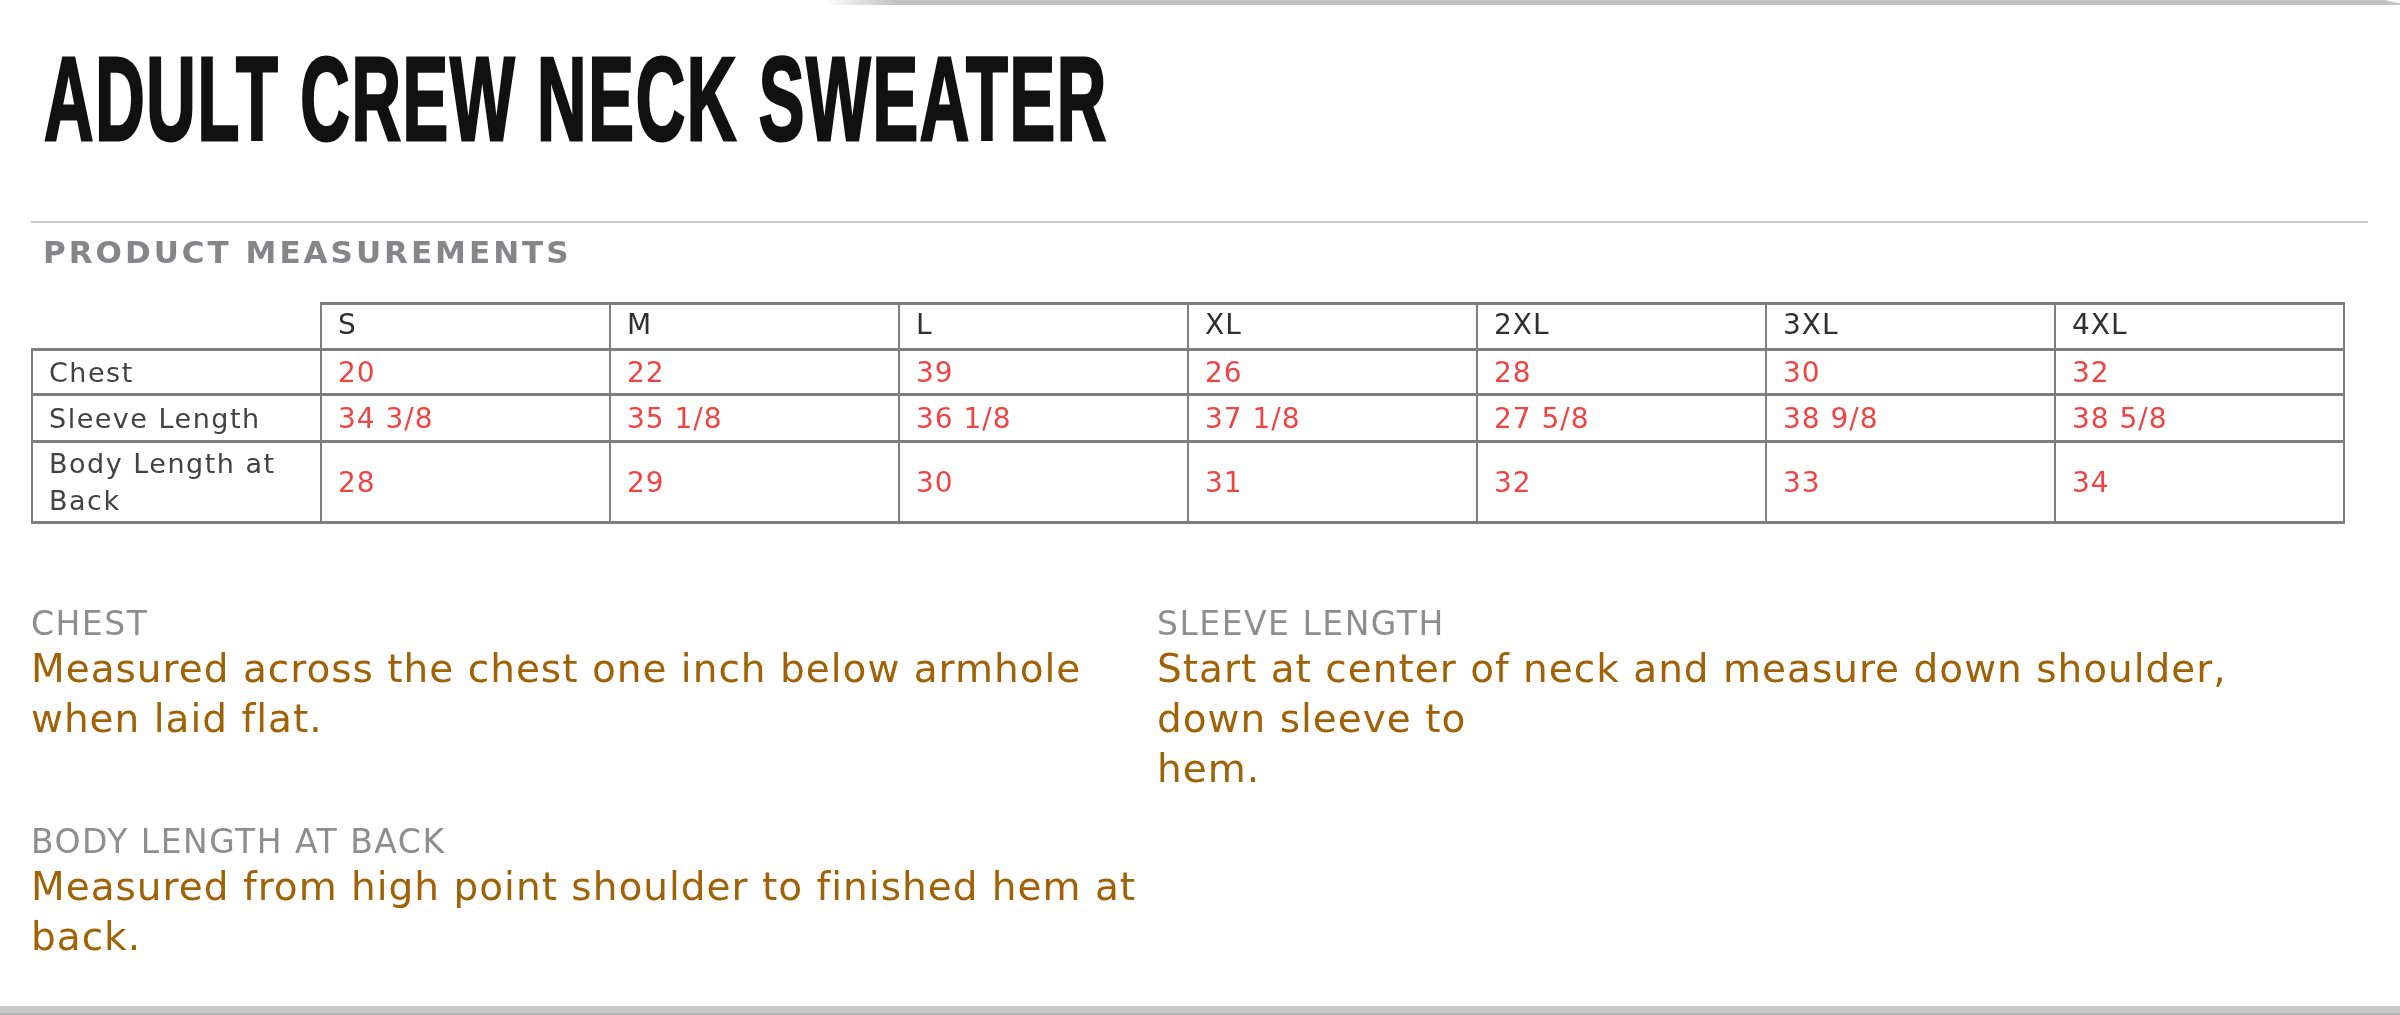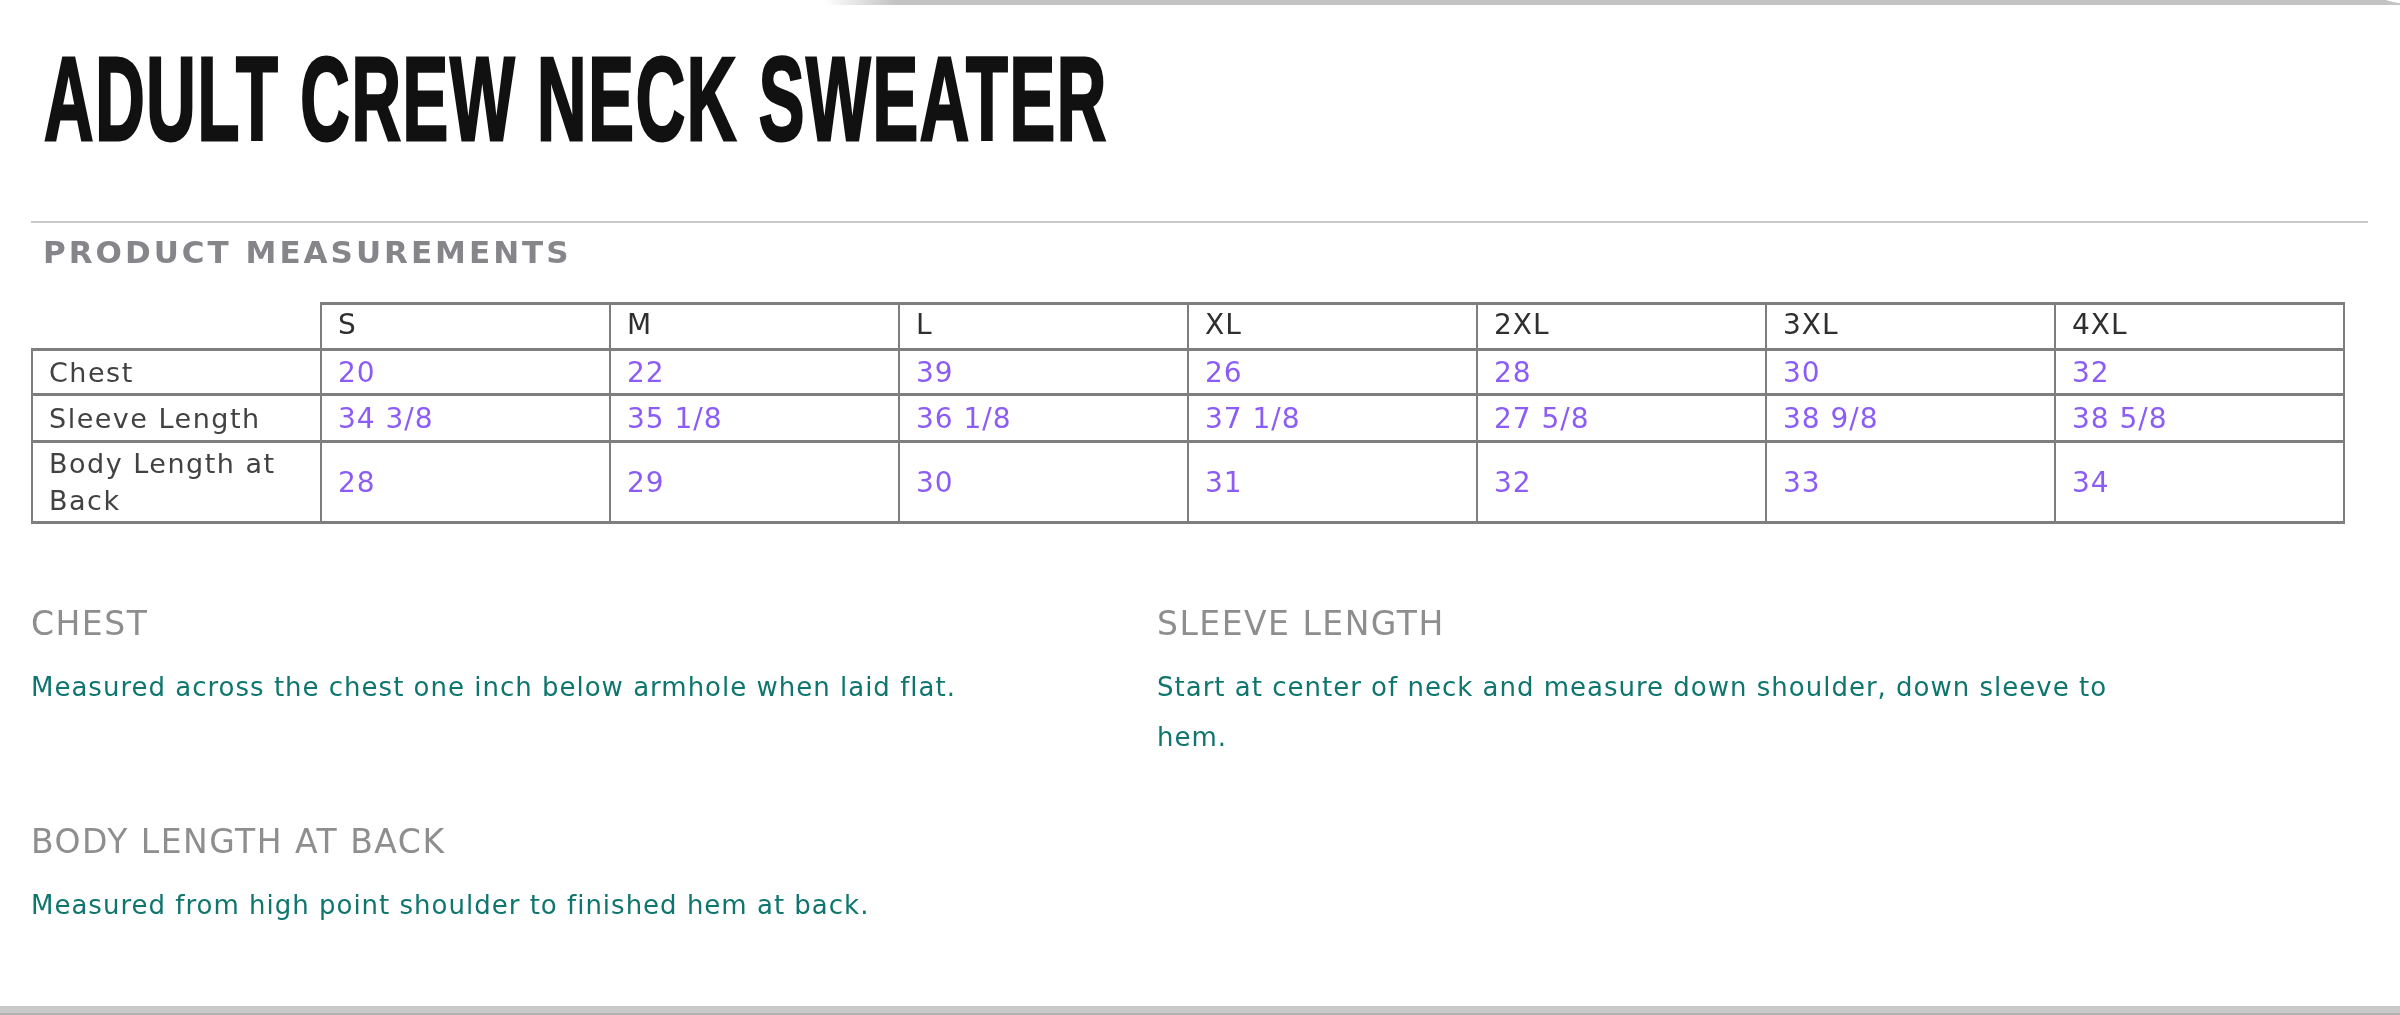--- a/index.html
+++ b/index.html
@@ -28,33 +28,33 @@
   .size-table { position: absolute; left: 31px; top: 302px;
     border-collapse: collapse; table-layout: fixed; width: 2313px; }
   .size-table col { width: 289px; }
   .size-table th, .size-table td { border: 2px solid #7e7e7e;
     border-top-width: 3px; border-bottom-width: 3px; }
   .size-table th { font-weight: normal; font-size: 28px; color: #2f2f2f;
     text-align: left; vertical-align: bottom; padding: 0 6px 7px 16px; letter-spacing: 1px; }
   .size-table th.blank { border: none; }
   .size-table td.rowlabel { font-size: 27px; color: #424242; letter-spacing: 1.5px;
     vertical-align: middle; padding: 2px 14px 2px 16px; line-height: 37px; }
-  .size-table td.value { font-size: 28px; color: #8b5cf6; letter-spacing: 1px;
+  .size-table td.value { font-size: 28px; color: #ef4444; letter-spacing: 1px;
     vertical-align: middle; padding: 2px 6px 2px 16px; }
   .r-head { height: 46px; }
   .r1 { height: 45px; }
   .r2 { height: 47px; }
   .r3 { height: 80px; }
 
   .guide { position: absolute; }
   .guide-chest  { left: 31px;   top: 604px; width: 1090px; }
   .guide-sleeve { left: 1157px; top: 604px; width: 1150px; }
   .guide-body   { left: 31px;   top: 822px; width: 1150px; }
   .guide-heading { font-size: 33px; color: #8e8e8e; letter-spacing: 1.5px; line-height: 40px; }
-  .guide-text { margin-top: 18px; font-size: 26px; color: #0f766e; letter-spacing: 1px;
+  .guide-text { font-size: 39px; color: #a16207; letter-spacing: 1px;
     line-height: 50px; white-space: pre-line; }
 
   .bottom-bar { position: absolute; left: 0; bottom: 0; width: 2400px; height: 9px;
     background: #c9c9c9; border-bottom: 2px solid #b2b2b2; }
 </style>
 </head>
 <body>
 
 <div class="top-edge">
   <div class="top-edge-notch"></div>

